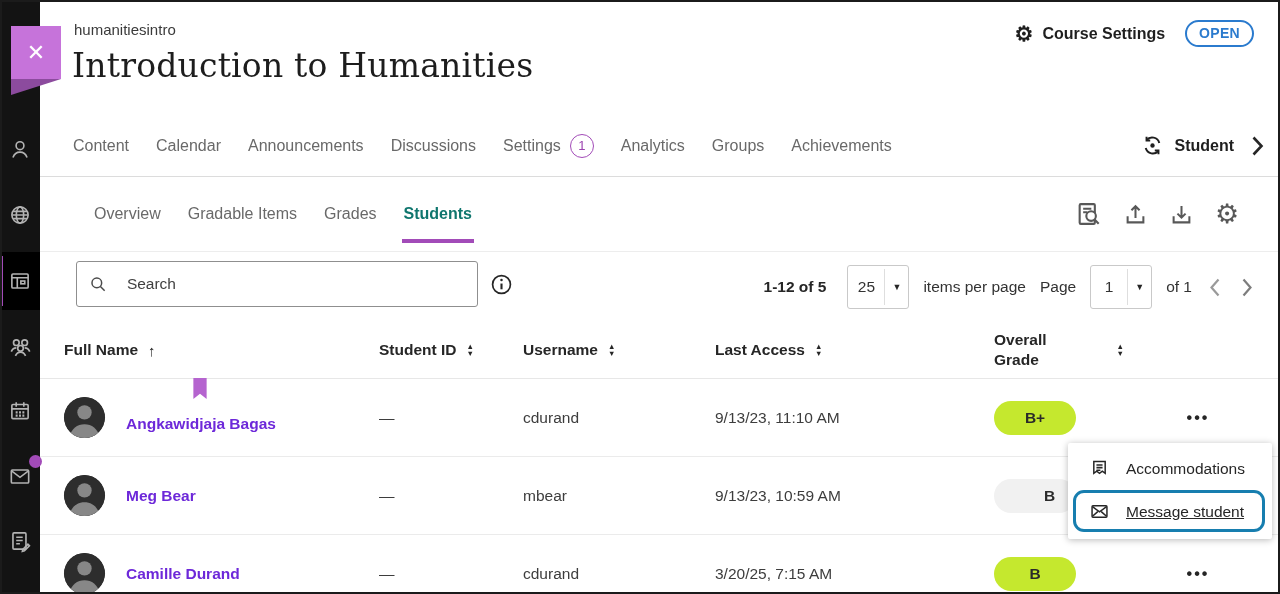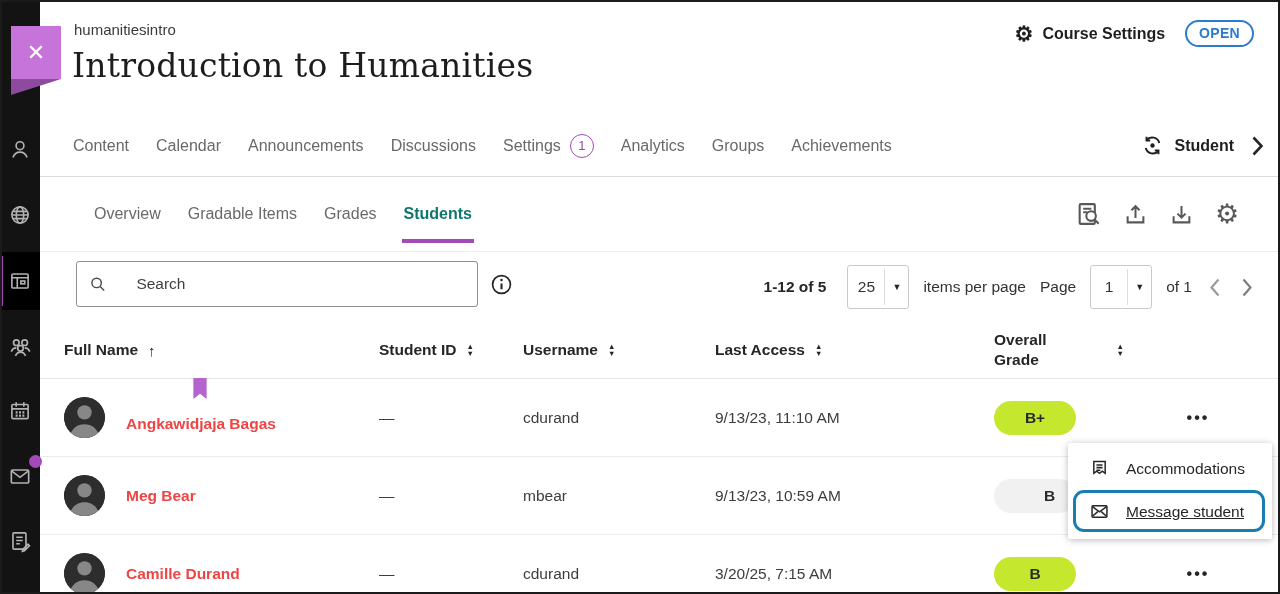--- a/index.html
+++ b/index.html
@@ -54,21 +54,21 @@
   .stab.active{color:#0f766e;font-weight:700;}
   .stab.active::after{content:"";position:absolute;left:-2px;right:-2px;bottom:8px;height:4px;background:var(--accent-purple,#a24bb8);}
   .subnav-icons{margin-left:auto;display:flex;align-items:center;gap:16px;padding-right:38px;}
   .tool-icon{width:30px;height:30px;display:flex;align-items:center;justify-content:center;cursor:pointer;color:#585858;}
   .tool-icon svg{stroke:#585858;fill:none;stroke-width:1.8;}
   .gear-big{font-size:27px;line-height:1;color:#585858;}
 
   
   .toolbar{position:relative;height:70px;}
   .search-box{position:absolute;left:36px;top:9px;width:402px;height:46px;border:1px solid #8f8f8f;border-radius:3px;
-              display:flex;align-items:center;padding:17px 12px;gap:28px;box-sizing:border-box;background:#fff;}
+              display:flex;align-items:center;padding:17px 12px;gap:18px;box-sizing:border-box;background:#fff;}
   .search-box svg{stroke:#4a4a4a;fill:none;stroke-width:2;}
   .search-box input{border:none;outline:none;font-size:15.5px;width:100%;font-family:inherit;color:#333;}
   .search-box input::placeholder{color:#3f3f3f;opacity:1;}
   .info-icon{position:absolute;left:450px;top:21px;cursor:pointer;}
   .info-icon svg{stroke:#262626;fill:none;stroke-width:1.8;}
   .pager{position:absolute;right:24px;top:0;height:100%;display:flex;align-items:center;gap:14px;font-size:15.5px;color:#333;}
   .range{font-weight:700;color:#262626;margin-right:7px;}
   .select{width:60px;height:42px;border:1px solid #c9c9c9;border-radius:3px;display:flex;align-items:center;cursor:pointer;background:#fff;}
   .select .val{flex:1;text-align:center;font-size:15.5px;color:#333;border-right:1px solid #dedede;align-self:center;padding:9px 0;}
   .select .caret{width:23px;text-align:center;font-size:9px;color:#262626;}
@@ -80,21 +80,21 @@
   .thead{height:56px;border-bottom:1px solid #e7e7e7;font-weight:700;font-size:15.5px;color:#262626;}
   .hcell{display:flex;align-items:center;gap:10px;cursor:pointer;}
   .sort-stack{display:flex;flex-direction:column;line-height:5.5px;font-size:7.5px;color:#262626;gap:1px;}
   .sort-asc{font-size:15px;font-weight:400;}
   .grade-h{justify-content:space-between;padding-right:10px;}
   .grade-h .two-line{width:62px;line-height:1.3;}
 
   .trow{height:77px;border-bottom:1px solid #ebebeb;font-size:15.5px;color:#3d3d3d;position:relative;}
   .name-cell{display:flex;align-items:center;gap:21px;}
   .avatar{width:41px;height:41px;border-radius:50%;overflow:hidden;flex:none;background:#2d2d2d;}
-  .sname{font-weight:700;color:#ef4444;position:relative;}
+  .sname{font-weight:700;color:#6d28d9;position:relative;}
   .flagged{padding-top:13px;}
   .flag{position:absolute;left:66px;top:-24px;}
   .grade-pill{width:82px;height:34px;border-radius:17px;background:var(--lime,#c5e82e);display:flex;align-items:center;
               justify-content:center;font-weight:700;font-size:15.5px;color:#2a2a2a;cursor:pointer;}
   .grade-pill.muted{background:#f1f1f1;justify-content:flex-start;padding-left:50px;box-sizing:border-box;}
   .dots-cell{text-align:center;}
   .dots{font-size:16px;font-weight:700;letter-spacing:2px;color:#262626;cursor:pointer;display:inline-block;padding:4px 6px;}
 
   
   .ctx-menu{position:absolute;left:1068px;top:443px;width:204px;height:96px;background:#fff;z-index:60;

